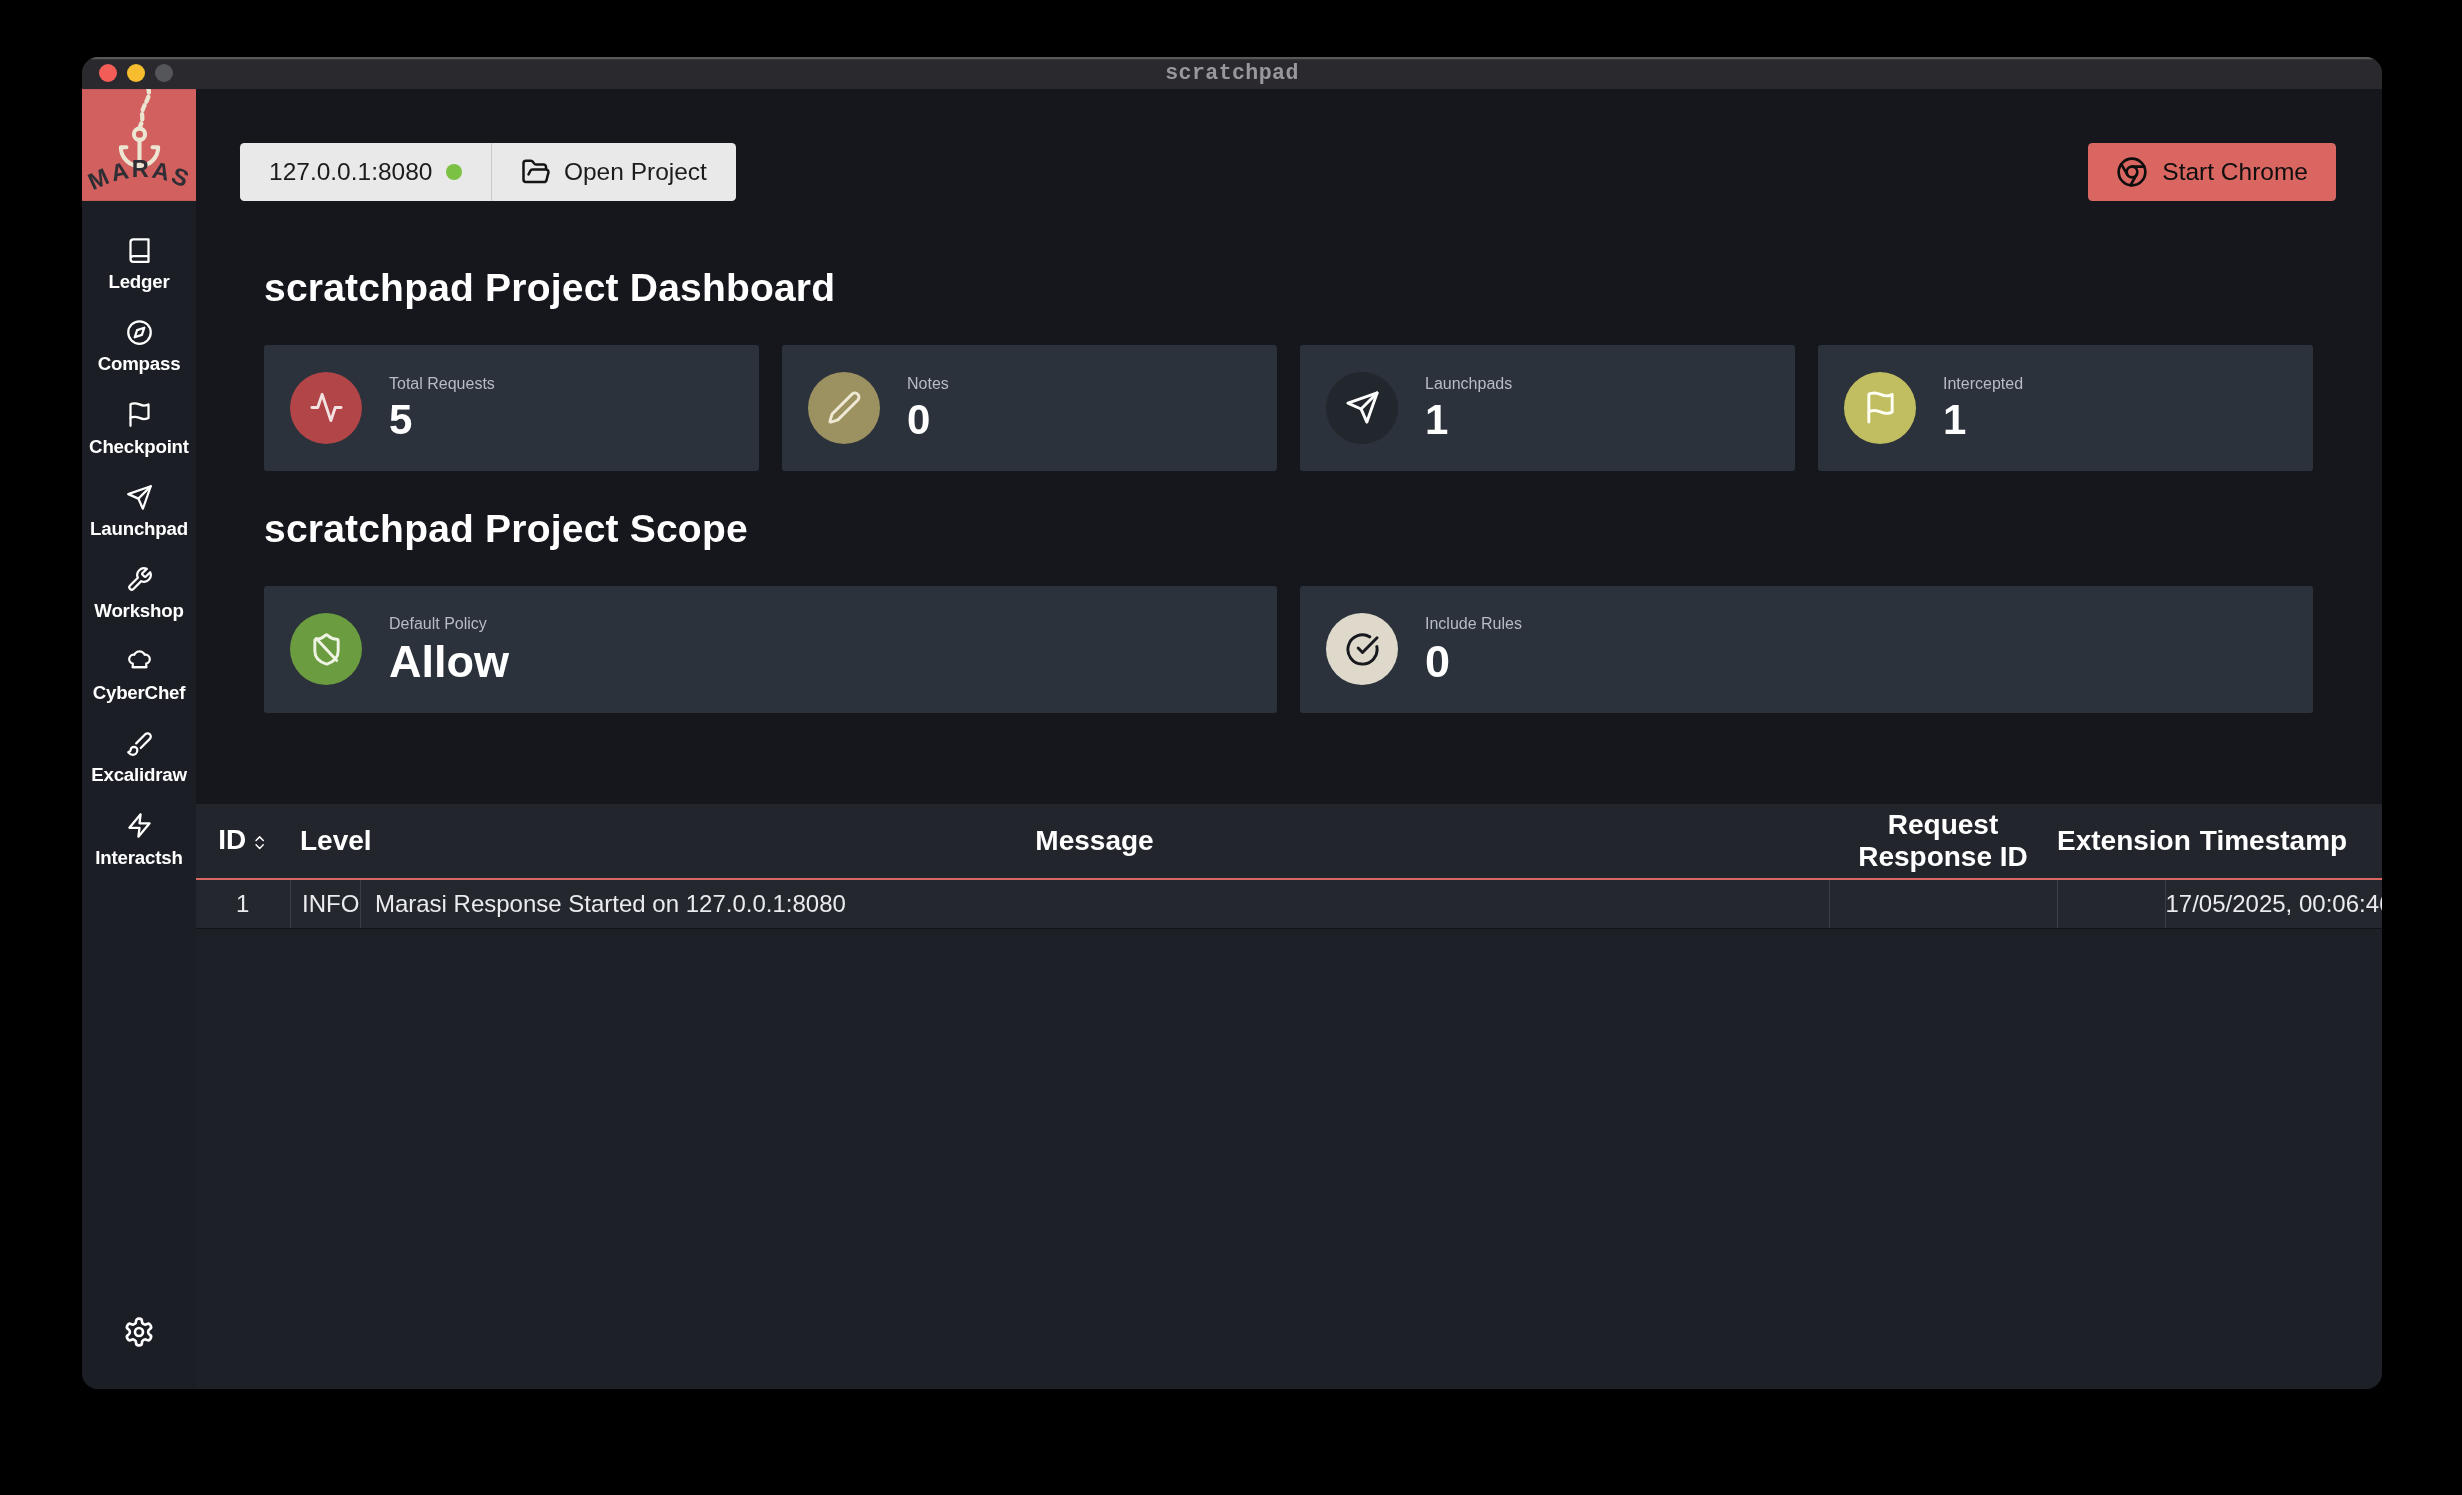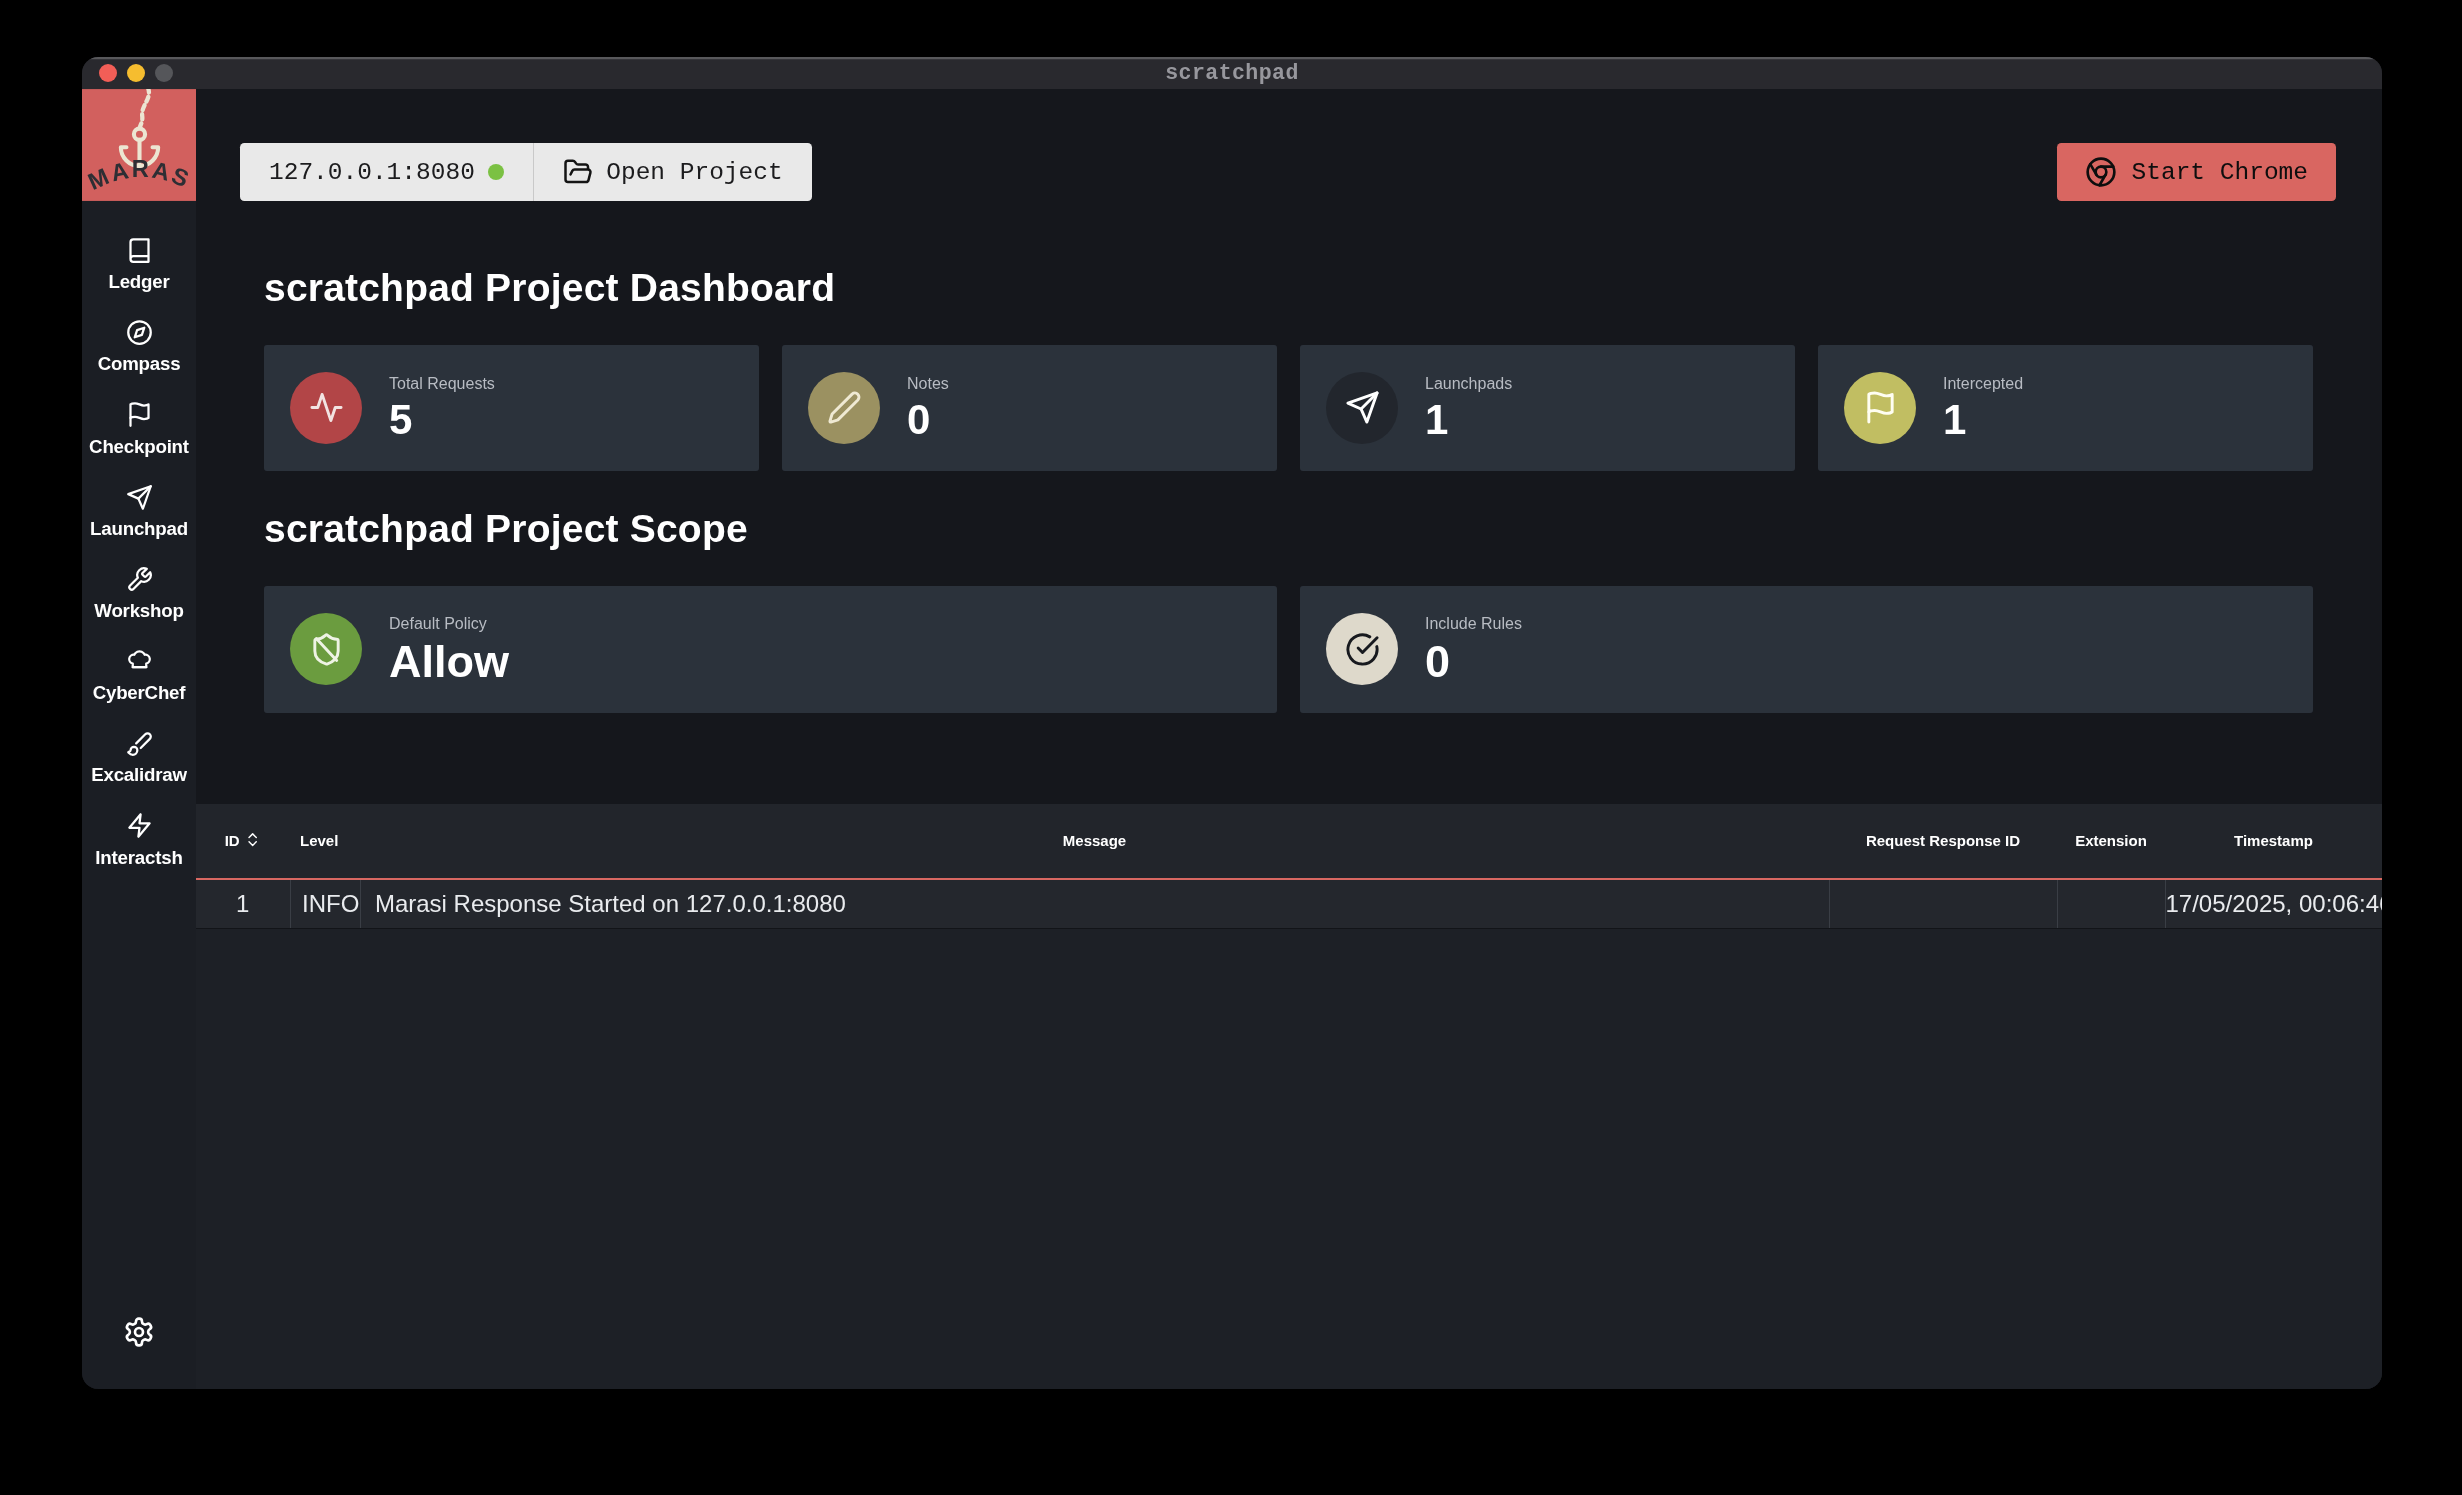--- a/index.html
+++ b/index.html
@@ -27,21 +27,21 @@
   .nav-label { font-size:18.7px; font-weight:bold; color:#fff; letter-spacing:-0.2px; white-space:nowrap; }
   .side-spacer { flex:1; }
   .gear-btn { margin-bottom:39px; cursor:pointer; }
   .gear-btn svg { width:32px; height:32px; stroke:#fff; }
 
   svg.ic { fill:none; stroke-width:2; stroke-linecap:round; stroke-linejoin:round; }
 
   
   .content { flex:1; display:flex; flex-direction:column; min-width:0; background:#15171c; }
 
-  .topbar { display:flex; align-items:flex-start; margin:54px 46px 0 44px; height:58px; flex-shrink:0;font-family:Liberation Mono, monospace; }
+  .topbar { display:flex; align-items:flex-start; margin:54px 46px 0 44px; height:58px; flex-shrink:0; }
   .server-group { display:flex; align-items:stretch; height:58px; background:#e9e9e9; border-radius:4.3px; overflow:hidden; }
   .server-cell { display:flex; align-items:center; gap:13px; padding:0 29px; font-size:24.5px; color:#1c1c1e; cursor:pointer; }
   .status-dot { width:16px; height:16px; border-radius:50%; background:#7bc143; }
   .server-sep { width:1.4px; background:#c9c9c9; }
   .server-cell svg { width:30px; height:30px; stroke:#141414; }
   .start-chrome { margin-left:auto; height:58px; background:#d96661; border-radius:4.3px; display:flex;
                   align-items:center; gap:14.4px; padding:0 28px; font-size:24.5px; color:#0e0e0e; cursor:pointer; }
   .start-chrome svg { width:32px; height:32px; stroke:#0e0e0e; }
 
   .section-title { font-size:39px; font-weight:bold; color:#fff; padding:0 69px 0 68px; letter-spacing:0.2px; line-height:1.1; }
@@ -55,21 +55,21 @@
   .circle svg { width:35px; height:35px; }
   .card-text { display:flex; flex-direction:column; gap:5.8px; }
   .card-label { font-size:16px; color:#b8bcc3; }
   .card-value { font-size:42px; font-weight:bold; color:#fff; line-height:1; }
   .scope .card-value { font-size:45px; }
 
   
   .table-panel { margin-top:91px; background:#1d2026; flex:1; min-height:0; }
   table { width:100%; border-collapse:collapse; table-layout:fixed; }
   col.c-id{width:94px;} col.c-level{width:70px;} col.c-rrid{width:228px;} col.c-ext{width:108px;} col.c-ts{width:217px;}
-  thead th { height:75px; background:#22252b; color:#fff; font-size:15px; font-weight:bold;
+  thead th { height:75px; background:#22252b; color:#fff; font-size:28px; font-weight:bold;
              border-bottom:2.2px solid #d96862; text-align:center; cursor:pointer; }
   th.al { text-align:left; padding-left:10px; }
   .sort-ic { display:inline-block; vertical-align:-2.2px; margin-left:4.3px; }
   .sort-ic svg { width:17.3px; height:17.3px; stroke:#fff; }
   tbody td { height:50px; background:#24272d; color:#e9ebee; font-size:24px; text-align:center;
              border-bottom:1.4px solid #121418; border-right:1.4px solid #3a3e45; cursor:pointer;
              overflow:hidden; white-space:nowrap; }
   tbody td:last-child { border-right:none; }
   td.al { text-align:left; padding-left:11.5px; }
   td.msg { text-align:left; padding-left:14.4px; }

